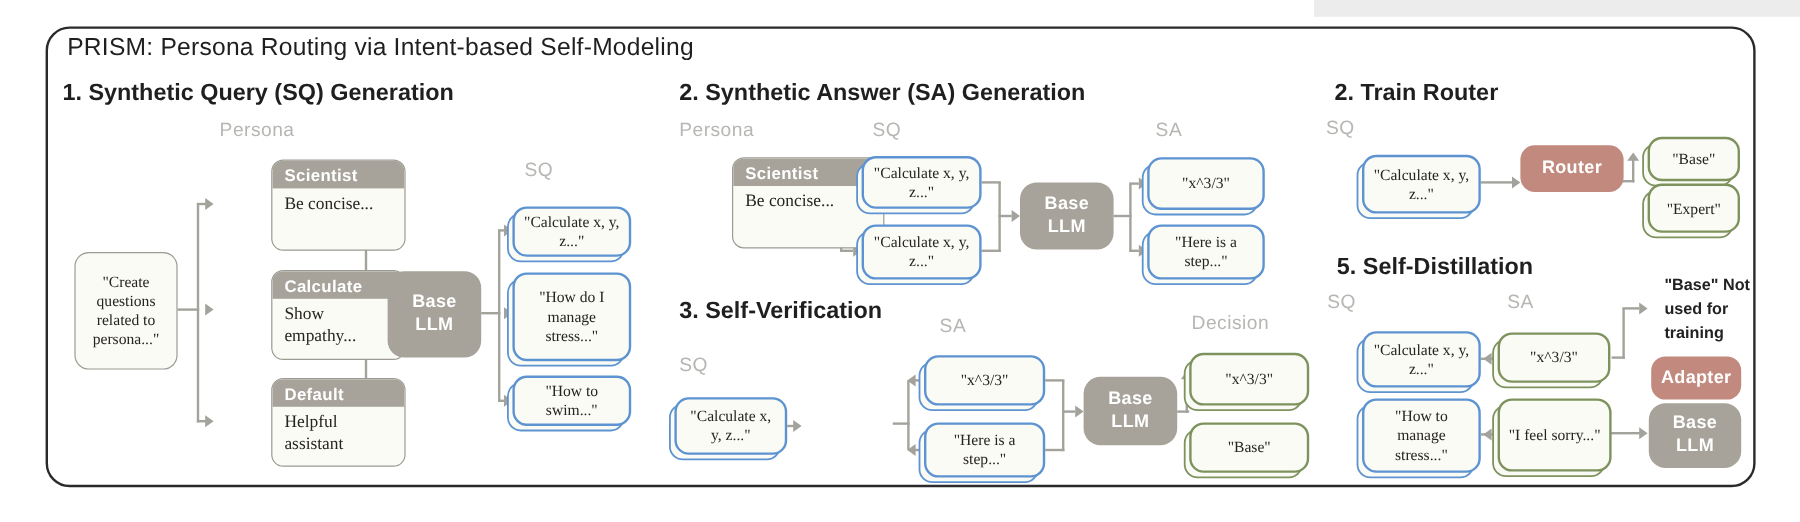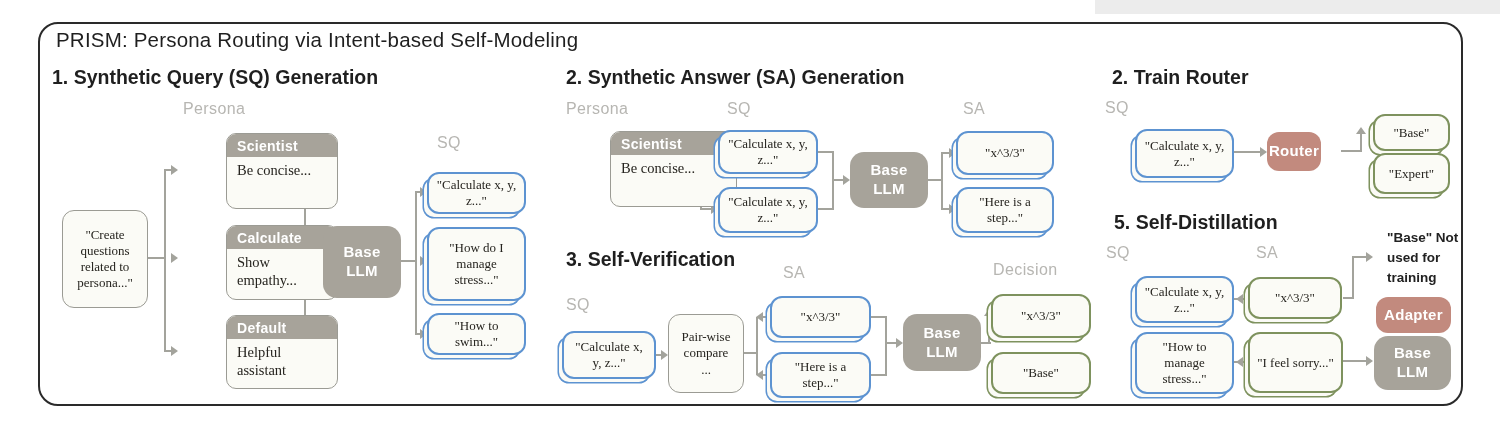--- a/index.html
+++ b/index.html
@@ -141,25 +141,20 @@
   <div class="hl" style="left:941px;top:208px;width:8px;"></div>
   <div class="ah r" style="left:949px;top:148px;"></div>
   <div class="ah r" style="left:949px;top:204px;"></div>
 
   <div class="h" style="left:566px;top:248px;">3. Self-Verification</div>
   <div class="lbl" style="left:566px;top:296px;">SQ</div>
   <div class="lbl" style="left:783px;top:264px;">SA</div>
   <div class="lbl" style="left:993px;top:261px;">Decision</div>
 
   <div class="card blue" style="left:562px;top:331px;width:94px;height:48px;">"Calculate x, y, z..."</div>
-  <div class="plain" style="left:668px;top:314px;width:76px;height:79px;flex-direction:column;">
-    <span>Pair-wise</span>
-    <span>compare</span>
-    <span>...</span>
-  </div>
   <div class="card blue" style="left:770px;top:296px;width:101px;height:42px;">"x^3/3"</div>
   <div class="card blue" style="left:770px;top:352px;width:101px;height:46px;">"Here is a step..."</div>
   <div class="solid gray" style="left:903px;top:314px;width:78px;height:57px;">Base
 LLM</div>
   <div class="card green" style="left:991px;top:294px;width:100px;height:44px;">"x^3/3"</div>
   <div class="card green" style="left:991px;top:352px;width:100px;height:42px;">"Base"</div>
 
   <div class="hl" style="left:656px;top:354px;width:7px;"></div>
   <div class="ah r" style="left:661px;top:350px;"></div>
   <div class="hl" style="left:744px;top:352px;width:14px;"></div>
@@ -174,21 +169,21 @@
   <div class="hl" style="left:885px;top:342px;width:11px;"></div>
   <div class="ah r" style="left:896px;top:338px;"></div>
   <div class="hl" style="left:981px;top:342px;width:10px;"></div>
   <div class="vl" style="left:988px;top:316px;height:28px;"></div>
   <div class="ah u" style="left:984px;top:309px;"></div>
 
   <div class="h" style="left:1112px;top:66px;">2. Train Router</div>
   <div class="lbl" style="left:1105px;top:99px;">SQ</div>
 
   <div class="card blue" style="left:1135px;top:129px;width:99px;height:49px;">"Calculate x, y, z..."</div>
-  <div class="solid pink" style="left:1267px;top:132px;width:54px;height:39px;border-radius:12px;">Router</div>
+  <div class="solid pink" style="left:1267px;top:121px;width:86px;height:39px;border-radius:12px;">Router</div>
   <div class="card green" style="left:1373px;top:114px;width:77px;height:37px;">"Base"</div>
   <div class="card green" style="left:1373px;top:153px;width:77px;height:41px;">"Expert"</div>
 
   <div class="hl" style="left:1234px;top:151px;width:27px;"></div>
   <div class="ah r" style="left:1260px;top:147px;"></div>
   <div class="hl" style="left:1341px;top:150px;width:21px;"></div>
   <div class="vl" style="left:1360px;top:133px;height:19px;"></div>
   <div class="ah u" style="left:1356px;top:127px;"></div>
 
   <div class="h" style="left:1114px;top:211px;">5. Self-Distillation</div>

